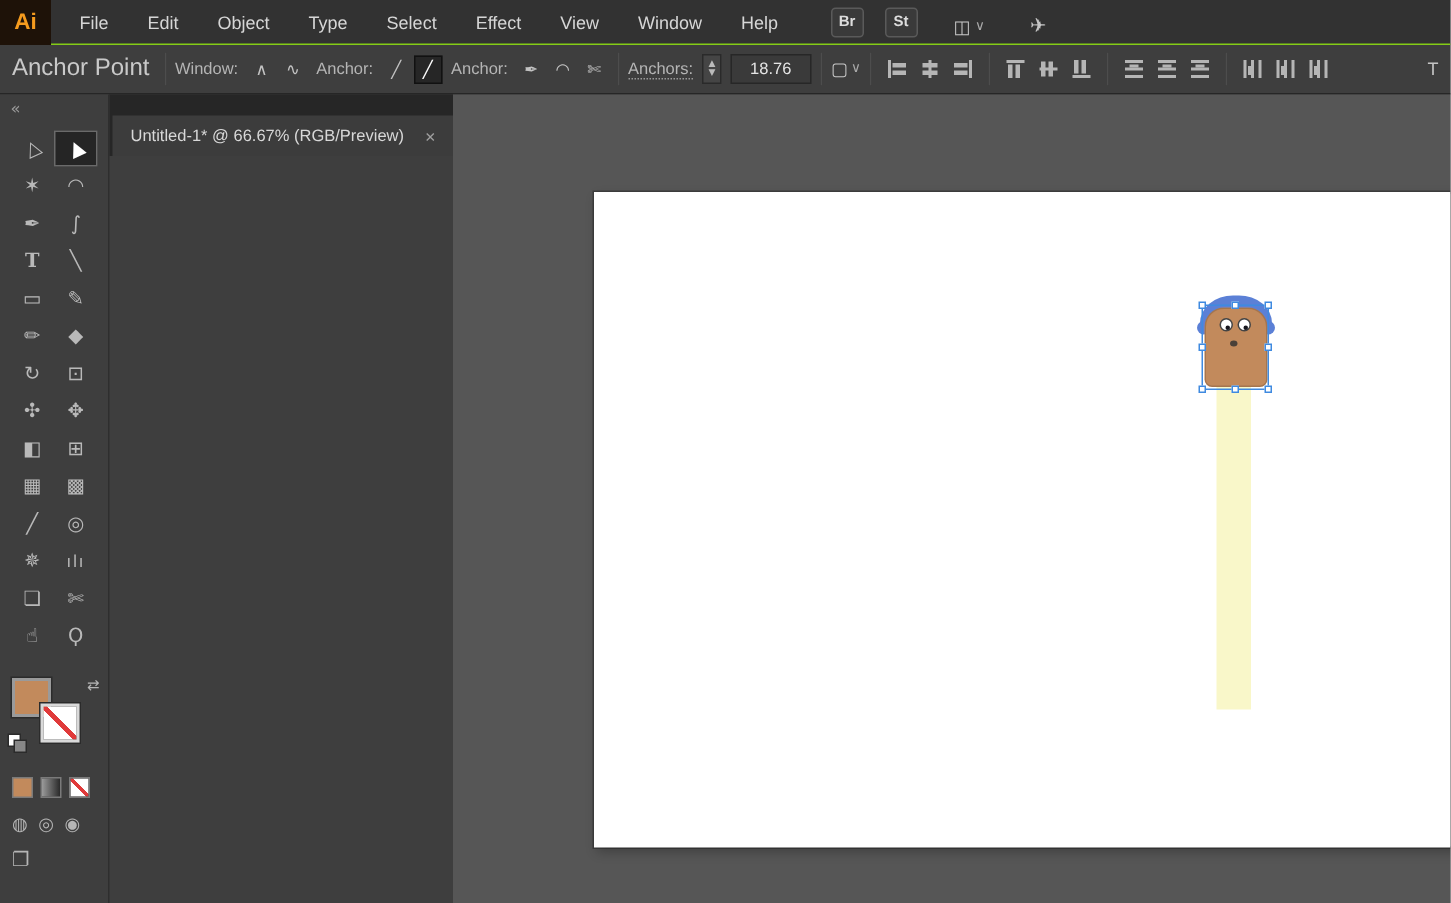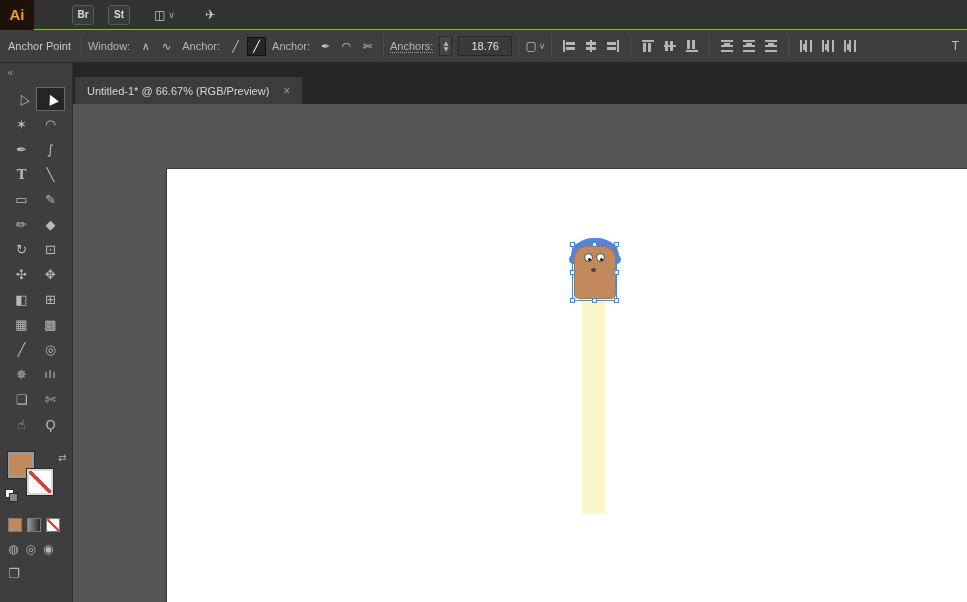--- a/index.html
+++ b/index.html
@@ -7,30 +7,30 @@
   body { font-family:"Liberation Sans",sans-serif; font-size:12px; color:#d0d0d0; background:#3e3e3e; }
   .icon-font { font-family:"DejaVu Sans",sans-serif; }
 
   .app { position:relative; width:967px; height:602px; display:flex; flex-direction:column; }
 
   
   .menubar { height:30px; background:#323232; display:flex; align-items:center; flex-shrink:0; border-bottom:1px solid #84cc16; }
   .logo { width:34px; height:30px; background:#1e1208; color:var(--logo_orange,#f59b1e); font-weight:bold; font-size:15px; display:flex; align-items:center; justify-content:center; }
   .menus { display:flex; height:100%; margin-left:6px; }
   .menu-item { padding:0 13px; display:flex; align-items:center; color:#d6d6d6; font-size:12px; cursor:default; }
-  .mb-right { display:flex; align-items:center; margin-left:38px; gap:14px; }
+  .mb-right { display:flex; align-items:flex-end; margin-left:22px; gap:14px; }
   .mb-btn { width:22px; height:20px; background:#3a3a3a; border:1px solid #5a5a5a; border-radius:3px; color:#ddd; font-size:10px; font-weight:bold; display:flex; align-items:center; justify-content:center; cursor:pointer; }
   .workspace { display:flex; align-items:center; gap:3px; margin-left:10px; color:#c5c5c5; font-size:12px; cursor:pointer; }
   .chev { font-size:9px; color:#aaa; }
   .gpu { margin-left:16px; color:#c5c5c5; font-size:13px; cursor:pointer; }
 
   
   .controlbar { height:33px; background:#3e3e3e; border-bottom:1px solid #262626; display:flex; align-items:center; gap:6px; padding:0 8px; flex-shrink:0; overflow:hidden; }
   .controlbar > * { flex-shrink:0; }
-  .cb-title { color:#c9c9c9; font-size:11px; margin-right:4px; }
+  .cb-title { color:#c9c9c9; font-size:16px; margin-right:4px; }
   .cb-label { color:#b5b5b5; font-size:11px; }
   .vsep { width:1px; height:22px; background:#2c2c2c; border-right:1px solid #4d4d4d; }
   .cb-iconbtn { width:19px; height:19px; display:flex; align-items:center; justify-content:center; color:#c3c3c3; font-size:11px; cursor:pointer; border:1px solid transparent; }
   .cb-iconbtn[data-active] { background:#262626; border-color:#111; color:#fff; }
   .cb-group { display:flex; align-items:center; gap:2px; }
   .corners-label { border-bottom:1px dotted #9a9a9a; cursor:pointer; }
   .stepper { width:13px; height:20px; background:#454545; border:1px solid #2a2a2a; display:flex; flex-direction:column; align-items:center; justify-content:center; cursor:pointer; }
   .stepper span { font-size:6px; line-height:6px; color:#bbb; }
   .cb-input { width:54px; height:20px; background:#3a3a3a; border:1px solid #272727; color:#e5e5e5; font-size:11px; padding:0 12px; font-family:"Liberation Sans",sans-serif; }
   .dd { display:flex; align-items:center; gap:2px; color:#c3c3c3; cursor:pointer; font-size:12px; }
@@ -77,21 +77,21 @@
   .mini-row { display:flex; gap:5px; margin:12px 8px 0; }
   .mini { width:14px; height:14px; border:1px solid #7a7a7a; cursor:pointer; }
   .mini-color { background:var(--head_tan,#c28a5c); }
   .mini-gradient { background:linear-gradient(90deg,#9a9a9a,#2a2a2a); }
   .mini-none { background:linear-gradient(45deg, #fff 42%, var(--none_red,#e03a3a) 42%, var(--none_red,#e03a3a) 58%, #fff 58%); }
   .mode-row { display:flex; gap:7px; margin:10px 8px 0; color:#b5b5b5; font-size:12px; }
   .mode-row span { cursor:pointer; }
   .screen-mode { margin:10px 8px 0; color:#b5b5b5; font-size:13px; cursor:pointer; }
 
   
-  .workarea { flex:1; display:flex; flex-direction:column; min-width:0;text-align:right; }
+  .workarea { flex:1; display:flex; flex-direction:row; min-width:0;text-align:right; }
   .tabbar { height:41px; background:#262626; display:flex; align-items:flex-end; padding-left:2px; flex-shrink:0; }
   .tab { height:27px; background:#3c3c3c; display:flex; align-items:center; padding:0 12px; gap:14px; cursor:pointer; }
   .tab-title { font-size:11px; color:#d8d8d8; white-space:nowrap; }
   .tab-close { color:#9f9f9f; font-size:12px; cursor:pointer; }
   .canvas { flex:1; position:relative; background:#565656; overflow:hidden; }
   .artboard { position:absolute; left:94px; top:65px; width:800px; height:437px; background:#fff; box-shadow:0 0 0 1px rgba(0,0,0,.28), 2px 3px 7px rgba(0,0,0,.25); }
 
   
   .stick-body { position:absolute; left:415px; top:130px; width:23px; height:215px; background:var(--body_yellow,#f9f7c9); }
   .hat { position:absolute; left:404px; top:69px; width:48px; height:22px; background:var(--hat_blue,#5b80d6); border-radius:24px 24px 6px 6px / 20px 20px 4px 4px; }
@@ -108,20 +108,40 @@
   .hd-ml { left:-3px; top:calc(50% - 3px); } .hd-mr { right:-3px; top:calc(50% - 3px); }
   .hd-bl { left:-3px; bottom:-3px; } .hd-bm { left:calc(50% - 3px); bottom:-3px; } .hd-br { right:-3px; bottom:-3px; }
 </style>
 </head>
 <body>
 
 <div class="app" data-name="illustrator-window">
 
   <div class="menubar" data-name="menu-bar">
     <div class="logo" data-name="app-logo">Ai</div>
+    <nav class="menus" data-name="main-menus">
+
+        <span class="menu-item" data-name="menu-item">File</span>
+
+        <span class="menu-item" data-name="menu-item">Edit</span>
+
+        <span class="menu-item" data-name="menu-item">Object</span>
+
+        <span class="menu-item" data-name="menu-item">Type</span>
+
+        <span class="menu-item" data-name="menu-item">Select</span>
+
+        <span class="menu-item" data-name="menu-item">Effect</span>
+
+        <span class="menu-item" data-name="menu-item">View</span>
+
+        <span class="menu-item" data-name="menu-item">Window</span>
+
+        <span class="menu-item" data-name="menu-item">Help</span>
+      </nav>
     <div class="mb-right" data-name="appbar-right">
       <span class="mb-btn" data-name="bridge-button">Br</span>
       <span class="mb-btn" data-name="stock-button">St</span>
       <span class="workspace" data-name="workspace-switcher">
         <span class="icon-font" data-name="workspace-icon">◫</span>
         <span class="chev icon-font" data-name="chevron-down-icon">∨</span>
       </span>
       <span class="gpu icon-font" data-name="gpu-performance-icon">✈</span>
     </div>
   </div>

